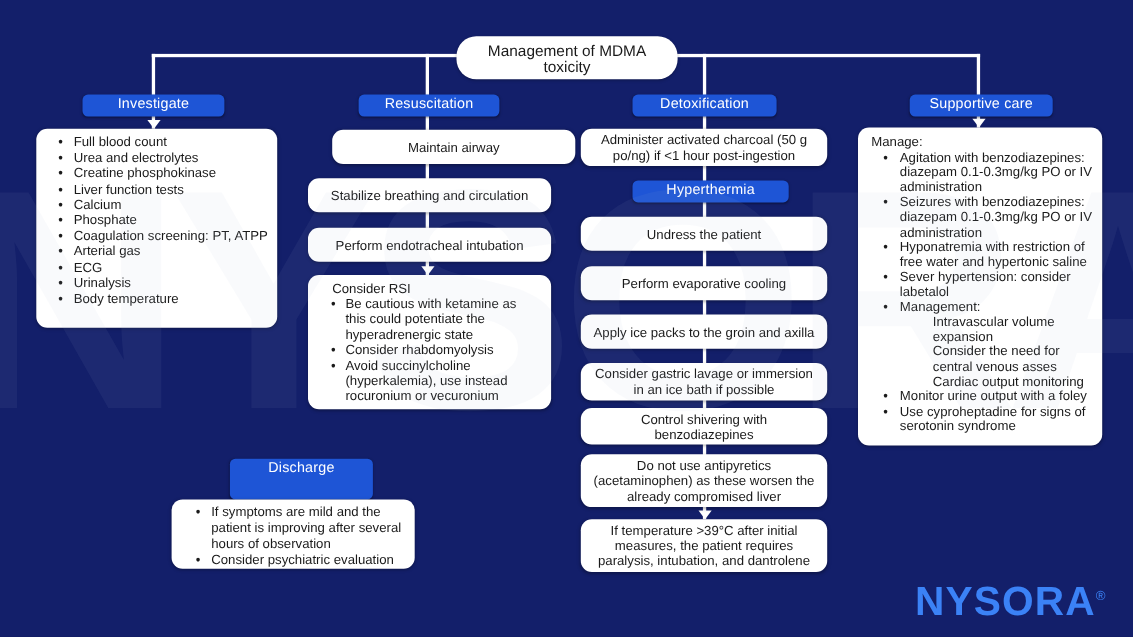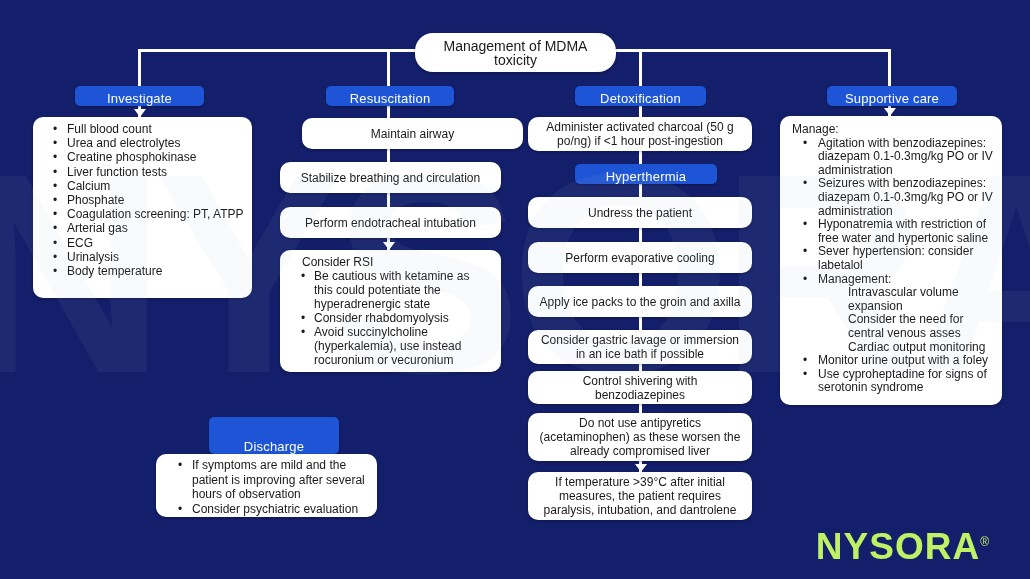--- a/index.html
+++ b/index.html
@@ -9,21 +9,21 @@
     font-family:"Liberation Sans", sans-serif;
     -webkit-font-smoothing:antialiased;
   }
   
   .line{position:absolute;background:#ffffff;z-index:1;}
   .arrow-down{position:absolute;width:0;height:0;z-index:1;
     border-left:6px solid transparent;border-right:6px solid transparent;border-top:8px solid #ffffff;}
   
   .pill{
     position:absolute;z-index:2;background:#1e55d6;color:#ffffff;
-    border-radius:5px;display:flex;align-items:flex-end;justify-content:center;
+    border-radius:5px;display:flex;align-items:flex-start;justify-content:center;
     font-size:13px;letter-spacing:.2px;box-shadow:0 1px 2px rgba(0,0,0,.35);
   }
   
   .box{
     position:absolute;z-index:2;background:#ffffff;color:#1a1a1a;
     border-radius:10px;font-size:12px;box-shadow:0 1px 3px rgba(0,0,0,.3);
   }
   .box.center{display:flex;align-items:center;justify-content:center;text-align:center;line-height:14px;padding:2px 10px;box-sizing:border-box;}
   .title-box{font-size:14px;line-height:17px;border-radius:9px;}
   
@@ -40,21 +40,21 @@
   .sup-box .dot{width:26px;}
   .dis-box{padding:4px 8px 0 12px;line-height:14.5px;box-sizing:border-box;}
   
   .watermark{
     position:absolute;z-index:3;pointer-events:none;left:-40px;top:110px;
     font-size:285px;font-weight:700;letter-spacing:-12px;
     color:rgba(175,185,210,0.07);white-space:nowrap;
   }
   
   .logo{
-    position:absolute;z-index:4;right:40px;bottom:14px;color:#bef264;
+    position:absolute;z-index:4;right:24px;bottom:14px;color:#3b82f6;
     font-size:37px;font-weight:700;letter-spacing:1px;line-height:1;
   }
   .logo sup{font-size:12px;font-weight:400;vertical-align:super;line-height:0;}
 </style>
 </head>
 <body>
 
 <div class="canvas">
 
   <div class="line" style="left:138px;top:49px;width:753px;height:3px;"></div>

